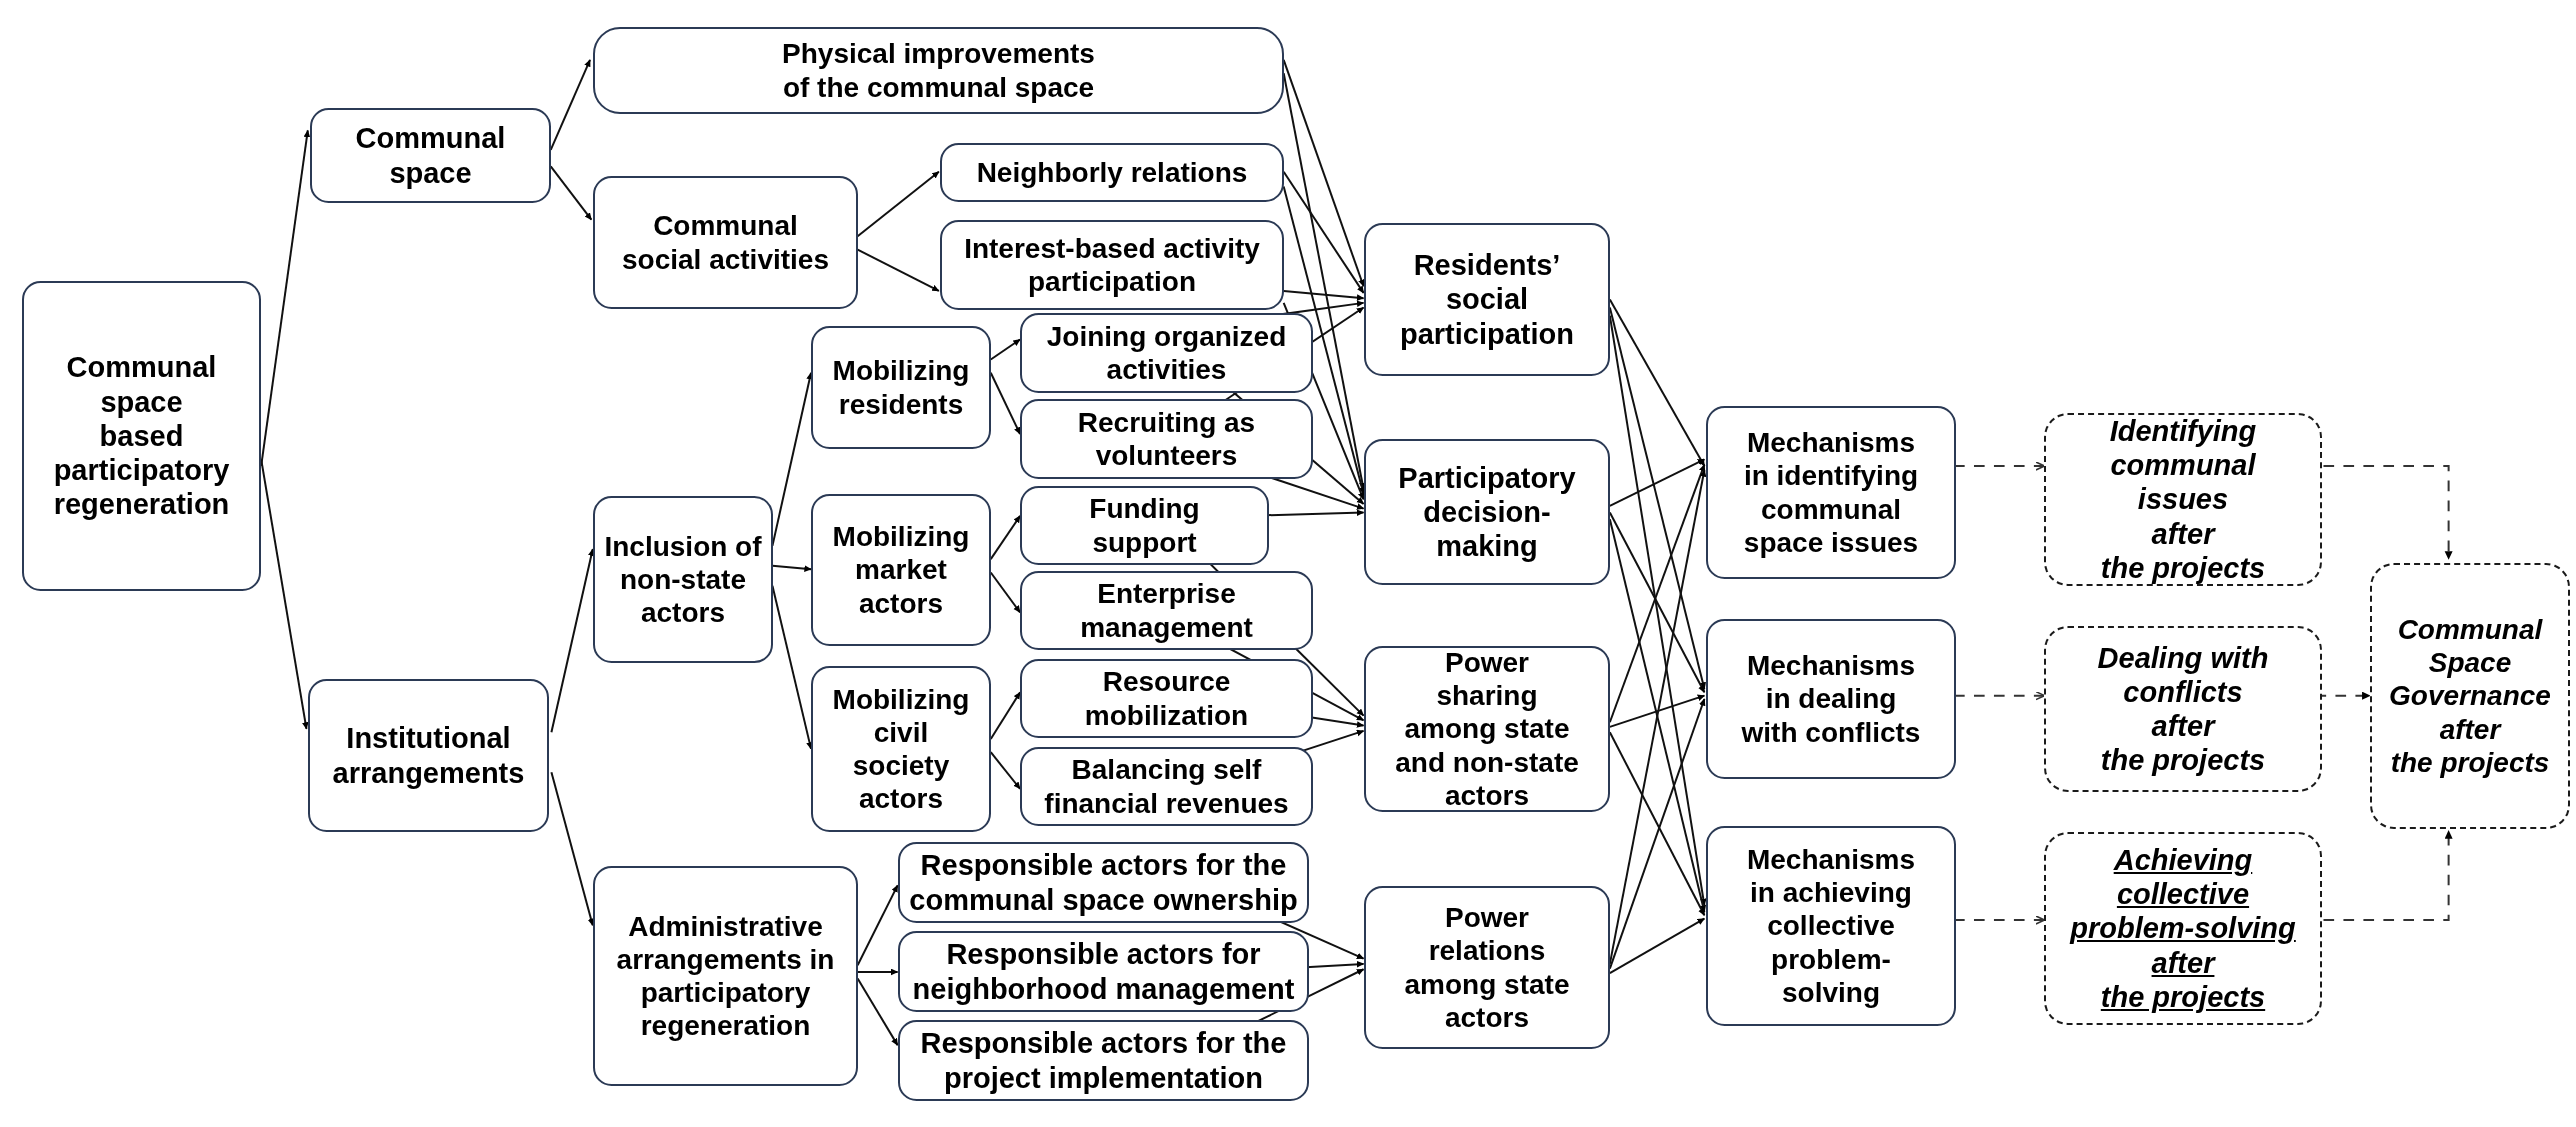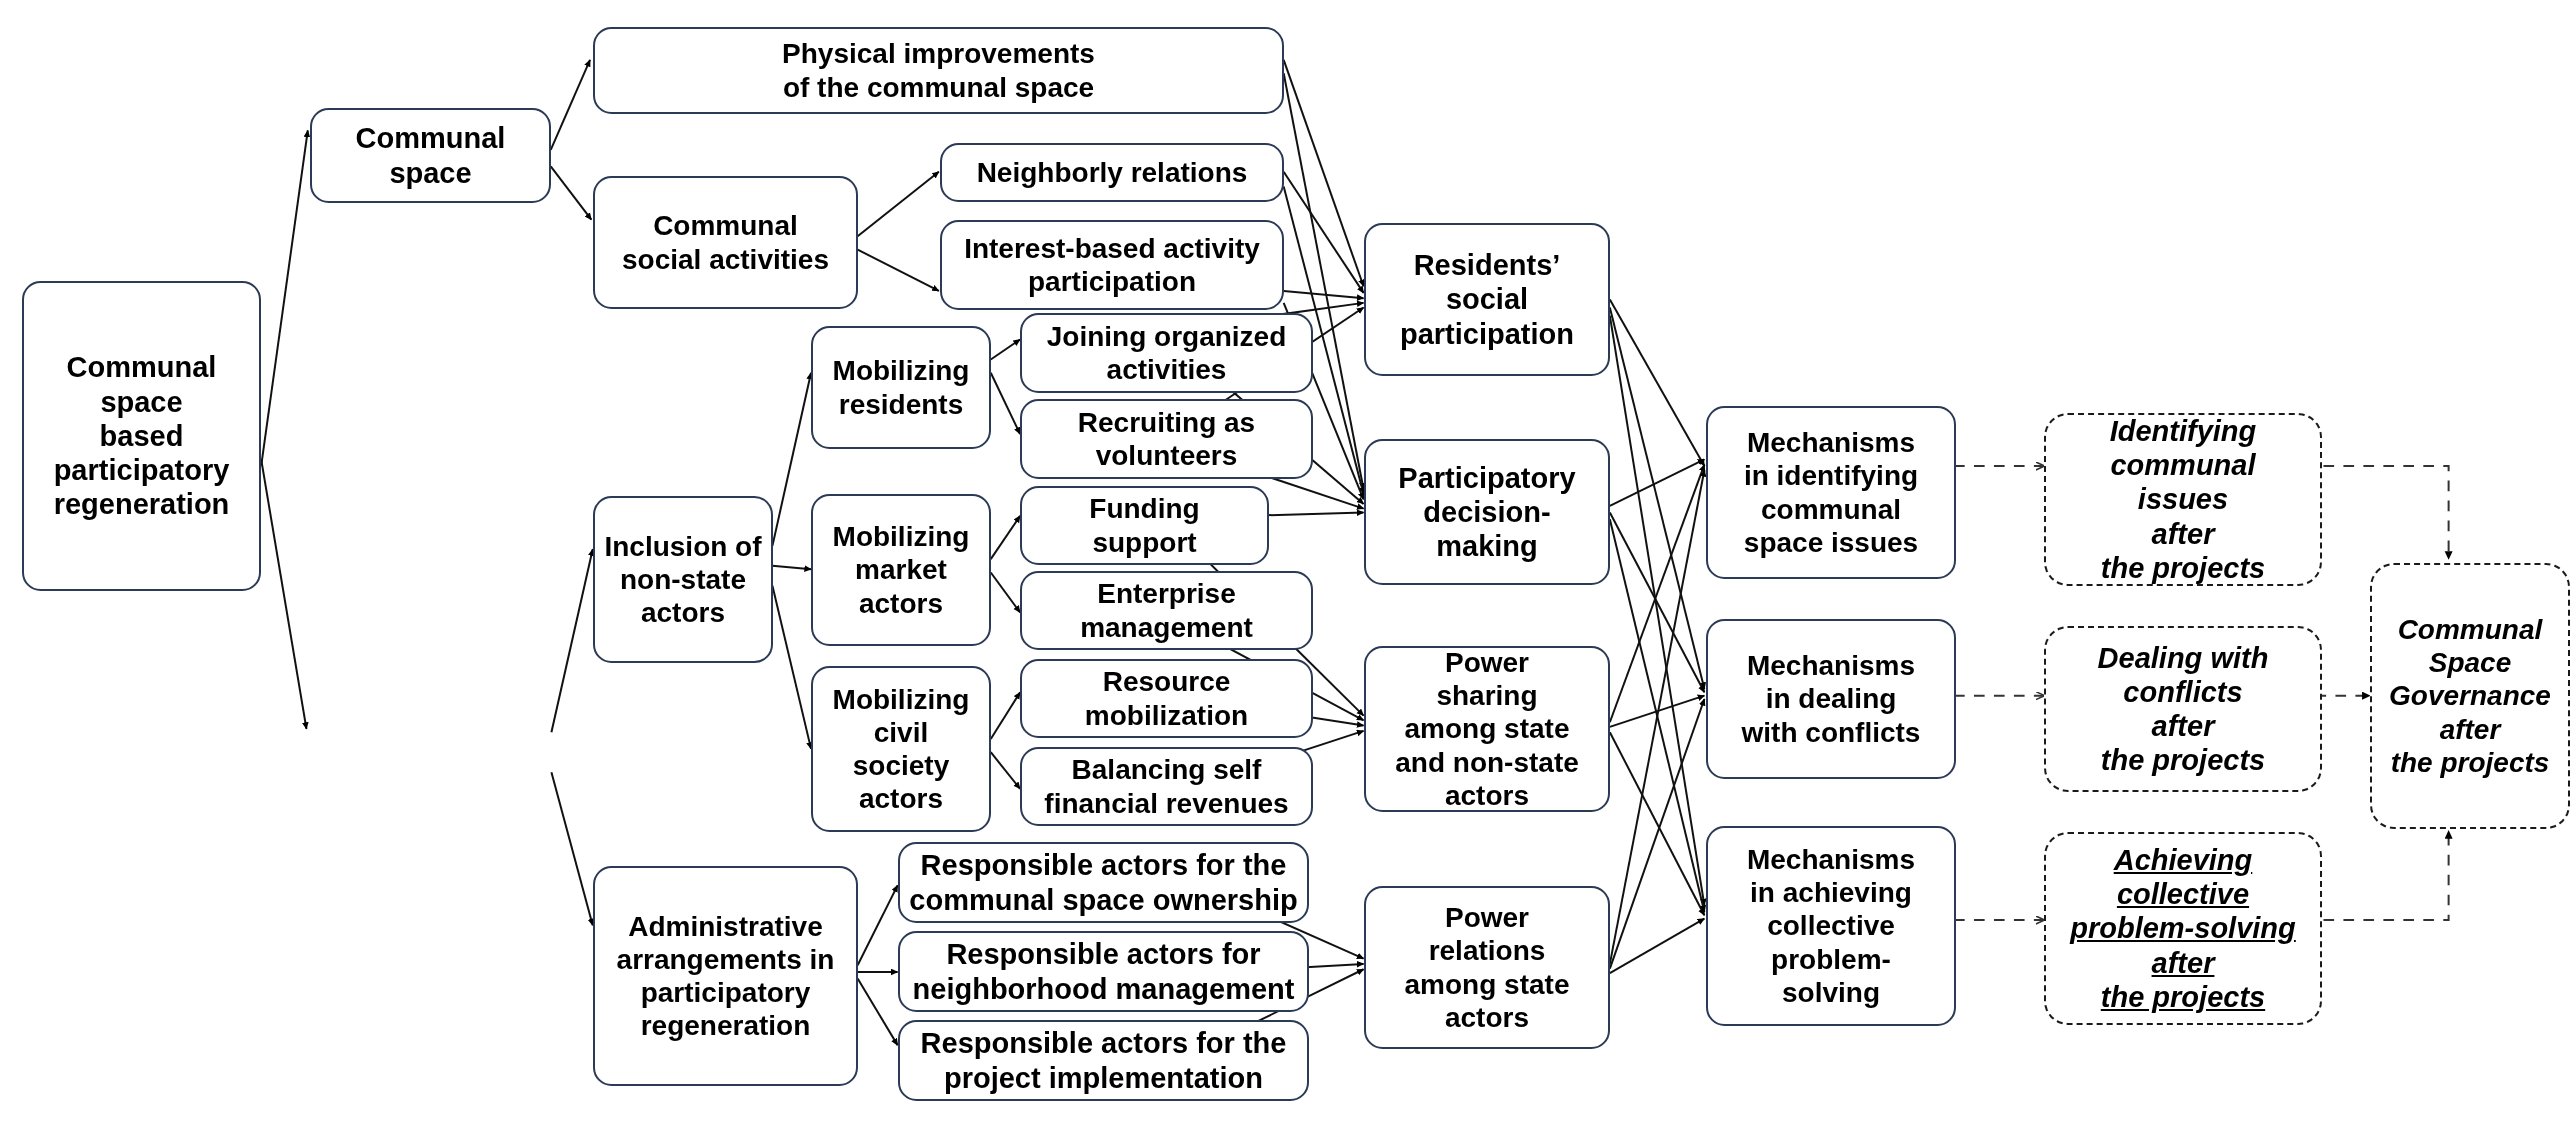--- a/index.html
+++ b/index.html
@@ -136,22 +136,24 @@
 
   <div class="node f44" style="left:22px;top:281px;width:239px;height:310px;">Communal
 space
 based
 participatory
 regeneration</div>
 
   <div class="node f44" style="left:310px;top:108px;width:241px;height:95px;">Communal
 space</div>
 
-
-  <div class="node f42" style="left:593px;top:27px;width:691px;height:87px;">Physical improvements
+  <div class="node f44" style="left:308px;top:679px;width:241px;height:153px;">Institutional
+arrangements</div>
+
+  <div class="node f42" style="left:593px;top:27px;width:691px;height:87px;border-radius:27px;">Physical improvements
 of the communal space</div>
 
   <div class="node f42" style="left:593px;top:176px;width:265px;height:133px;">Communal
 social activities</div>
 
   <div class="node f42" style="left:940px;top:143px;width:344px;height:59px;">Neighborly relations</div>
 
   <div class="node f42" style="left:940px;top:220px;width:344px;height:90px;">Interest-based activity
 participation</div>
 

